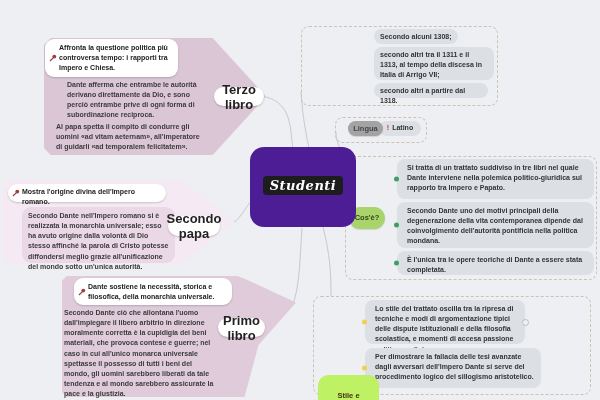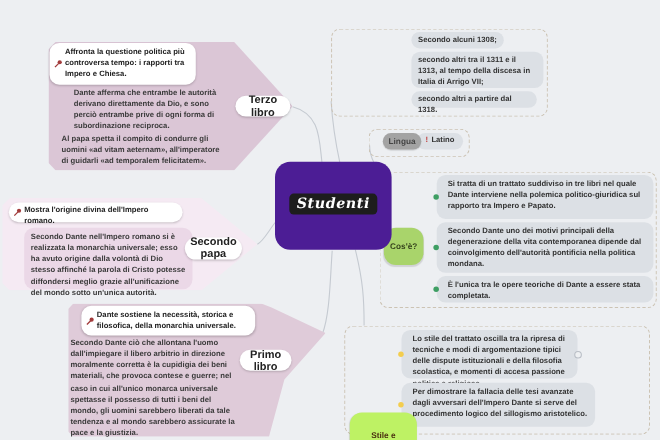--- a/index.html
+++ b/index.html
@@ -42,21 +42,21 @@
     position:absolute;z-index:2;font-size:7px;font-weight:600;color:#3b3b3b;line-height:1.45;
   }
   .pink-card{
     position:absolute;z-index:2;background:#ebd8e7;border-radius:9px;
     font-size:7px;font-weight:600;color:#3b3b3b;line-height:1.45;
     padding:4px 6px;box-sizing:border-box;
   }
   .pill{
     position:absolute;z-index:4;background:#ffffff;border-radius:10px;
     box-shadow:0 1px 2px rgba(0,0,0,.2);
-    font-size:10px;font-weight:700;color:#222;
+    font-size:13px;font-weight:700;color:#222;
     display:flex;align-items:center;justify-content:center;text-align:center;
   }
 
   
   .center-node{
     position:absolute;left:250px;top:147px;width:106px;height:80px;z-index:5;
     background:#4c1d95;border-radius:14px;
     display:flex;flex-direction:column;align-items:center;justify-content:center;
     color:#fff;text-align:center;
   }
@@ -173,21 +173,21 @@
   <div class="section" style="left:335px;top:117px;width:90px;height:24px;"></div>
   <div class="cat-pill" style="left:348px;top:121px;width:35px;height:15px;background:#a3a3a3;">
     <span>Lingua</span>
   </div>
   <div class="gray-box" style="left:379px;top:121px;width:42px;height:15px;padding:3px 6px;display:flex;align-items:center;justify-content:center;">
     <span class="excl">!</span>
     <span>Latino</span>
   </div>
 
   <div class="section" style="left:345px;top:156px;width:250px;height:122px;"></div>
-  <div class="cat-pill" style="left:349px;top:207px;width:36px;height:34px;background:#a9d46b;color:#35421c;">Cos'è?</div>
+  <div class="cat-pill" style="left:349px;top:207px;width:36px;height:22px;background:#a9d46b;color:#35421c;">Cos'è?</div>
   <div class="gray-box" style="left:397px;top:159px;width:197px;height:40px;">
     <span class="dot dot-green"></span>
     <span>Si tratta di un trattato suddiviso in tre libri nel quale Dante interviene nella polemica politico-giuridica sul rapporto tra Impero e Papato.</span>
   </div>
   <div class="gray-box" style="left:397px;top:202px;width:197px;height:46px;">
     <span class="dot dot-green"></span>
     <span>Secondo Dante uno dei motivi principali della degenerazione della vita contemporanea dipende dal coinvolgimento dell'autorità pontificia nella politica mondana.</span>
   </div>
   <div class="gray-box" style="left:397px;top:251px;width:197px;height:24px;">
     <span class="dot dot-green"></span>

